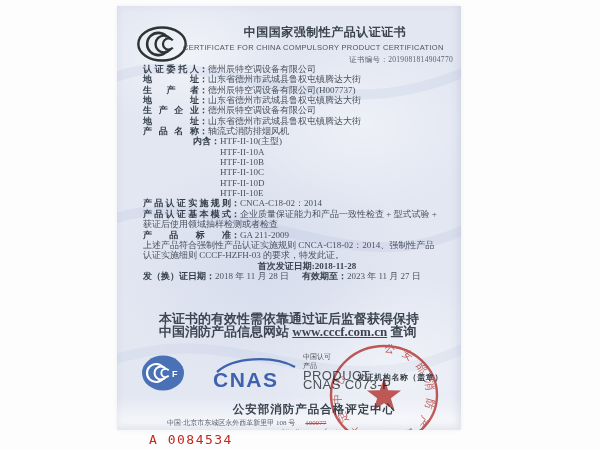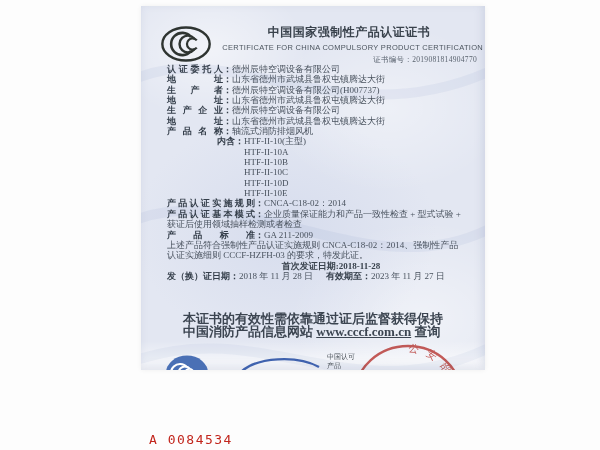--- a/index.html
+++ b/index.html
@@ -1,32 +1,32 @@
 <!DOCTYPE html>
 <html><head>
 <meta charset="utf-8">
 <style>
   html,body{margin:0;padding:0;}
   body{width:600px;height:450px;position:relative;background:#fdfdfd;overflow:hidden;
        font-family:"Liberation Serif","DejaVu Serif",serif;}
-  .paper{position:absolute;left:141px;top:6px;width:344px;height:364px;overflow:hidden;
+  .paper{position:absolute;left:117px;top:6px;width:344px;height:424px;overflow:hidden;
     background-color:#e3e7f2;
     background-image:
       linear-gradient(to bottom, rgba(255,255,255,0) 92%, rgba(255,255,255,.85) 100%),
       radial-gradient(140px 100px at 20% 12%, rgba(255,255,255,.5), rgba(255,255,255,0) 70%),
       radial-gradient(170px 120px at 72% 28%, rgba(255,255,255,.38), rgba(255,255,255,0) 70%),
       radial-gradient(210px 160px at 42% 62%, rgba(196,205,230,.4), rgba(196,205,230,0) 72%),
       radial-gradient(190px 140px at 82% 86%, rgba(255,255,255,.45), rgba(255,255,255,0) 70%);
     box-shadow: inset -2px -3px 9px rgba(140,150,185,.25), 0 0 5px rgba(0,0,0,.06);}
   .wm{position:absolute;left:0;top:0;}
   .ccc-top{position:absolute;left:19px;top:19px;width:52px;height:38px;}
   .header-title{position:absolute;left:78px;right:6px;top:18px;text-align:center;
     font-family:"Liberation Sans","DejaVu Sans",sans-serif;font-size:12px;font-weight:bold;
     letter-spacing:.5px;color:#39424c;}
-  .header-sub{position:absolute;left:66px;right:2px;top:37px;text-align:right;
+  .header-sub{position:absolute;left:66px;right:2px;top:37px;text-align:left;
     font-family:"Liberation Sans","DejaVu Sans",sans-serif;font-size:7.5px;letter-spacing:.3px;color:#4b545e;}
   .certno{position:absolute;right:8px;top:49px;font-size:7.5px;color:#59626e;letter-spacing:.3px;}
   .content{position:absolute;left:16px;top:58px;right:8px;font-size:9px;line-height:10.35px;color:#49525e;}
   .row{white-space:nowrap;margin-left:10px;}
   .lbl{display:inline-block;width:56px;text-align:justify;text-align-last:justify;
        font-weight:bold;color:#343e4a;vertical-align:bottom;}
   .rlbl{display:inline-block;width:88px;text-align:justify;text-align-last:justify;
        font-weight:bold;color:#343e4a;vertical-align:bottom;}
   .colon{font-weight:bold;color:#343e4a;}
   .ind1{margin-left:60px;}

